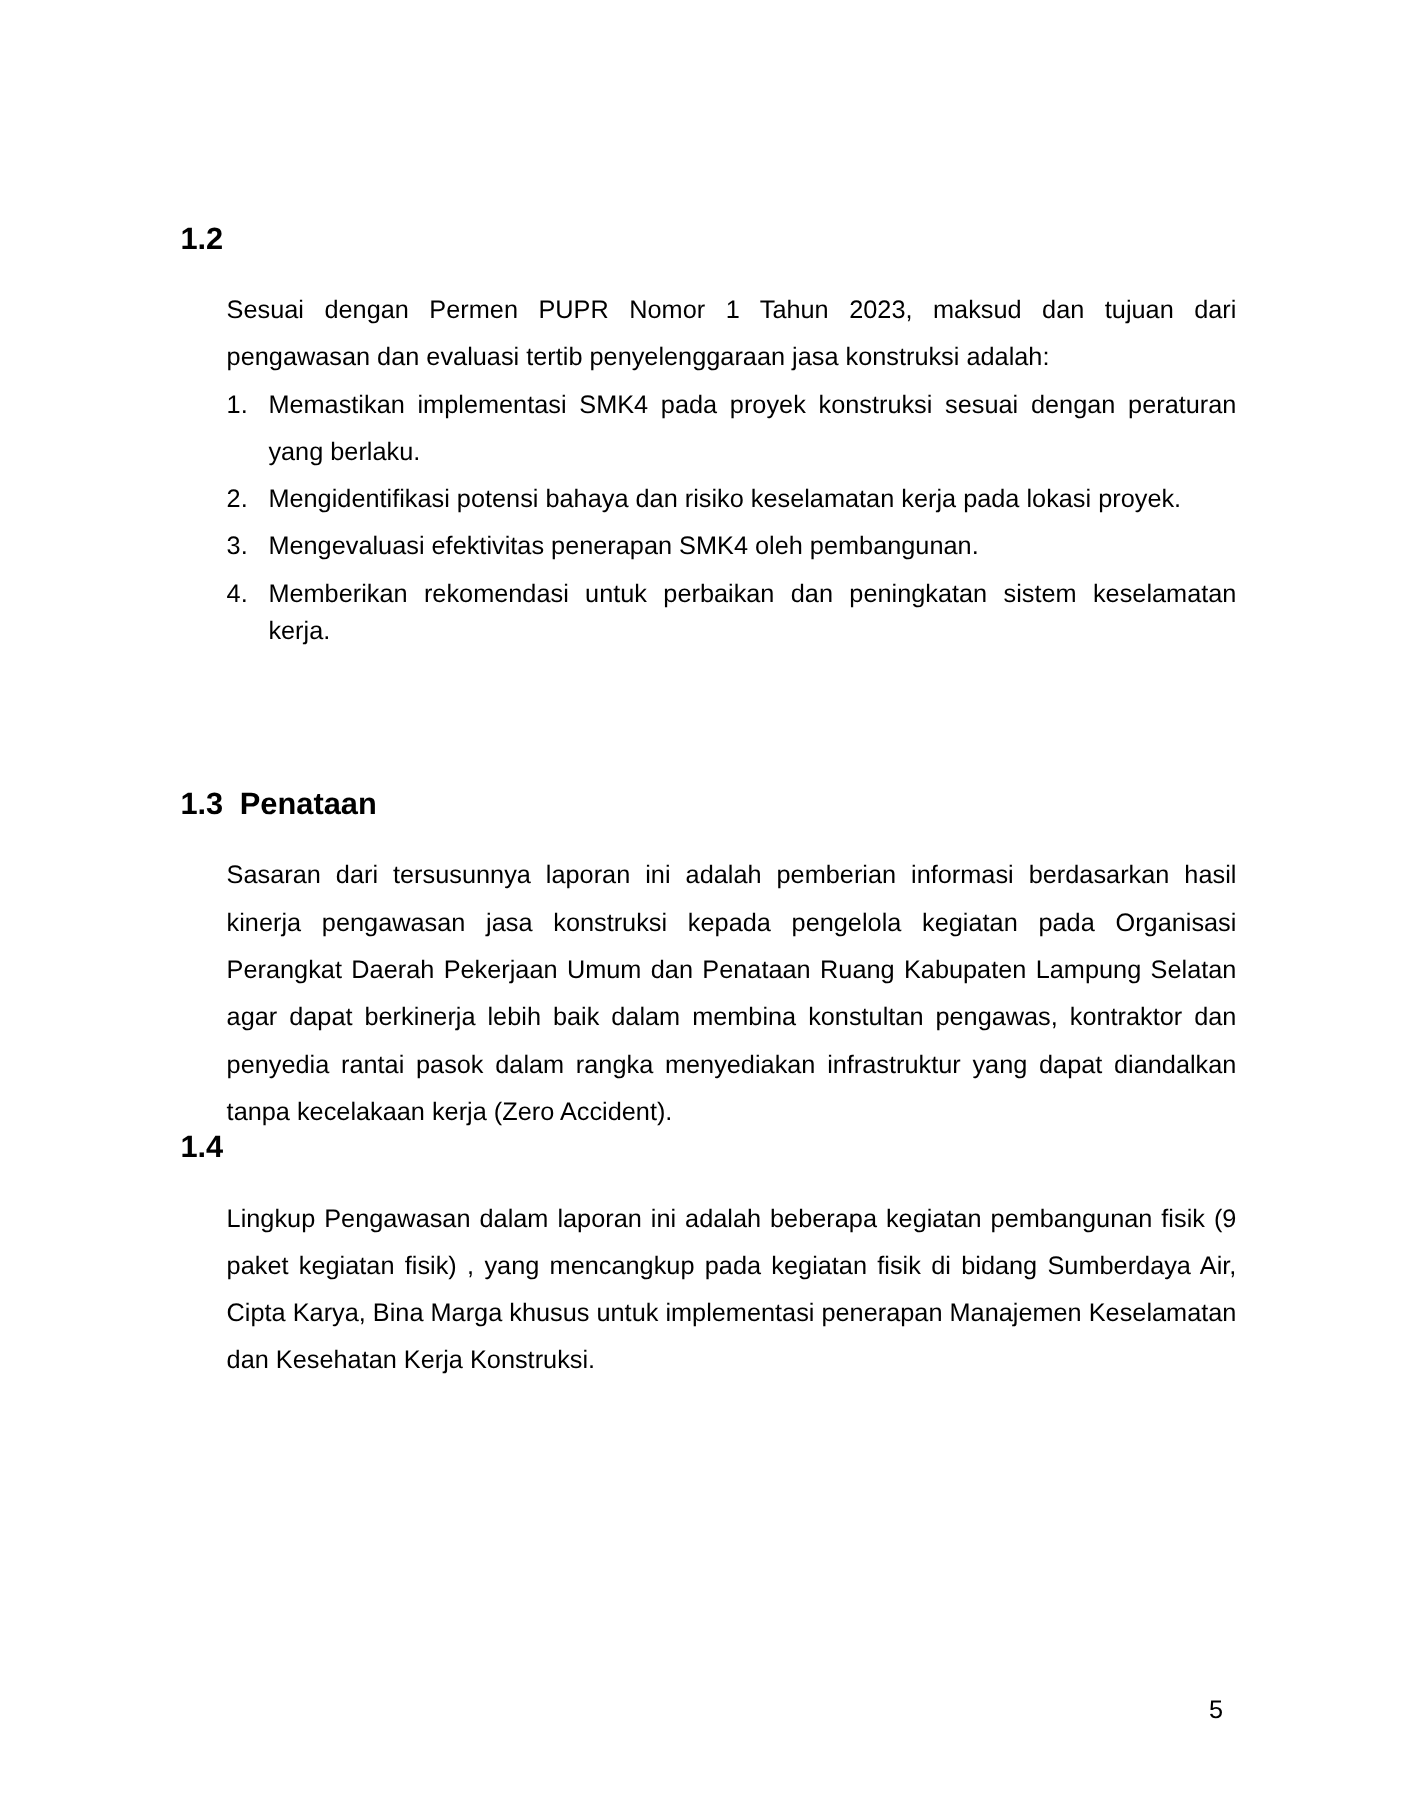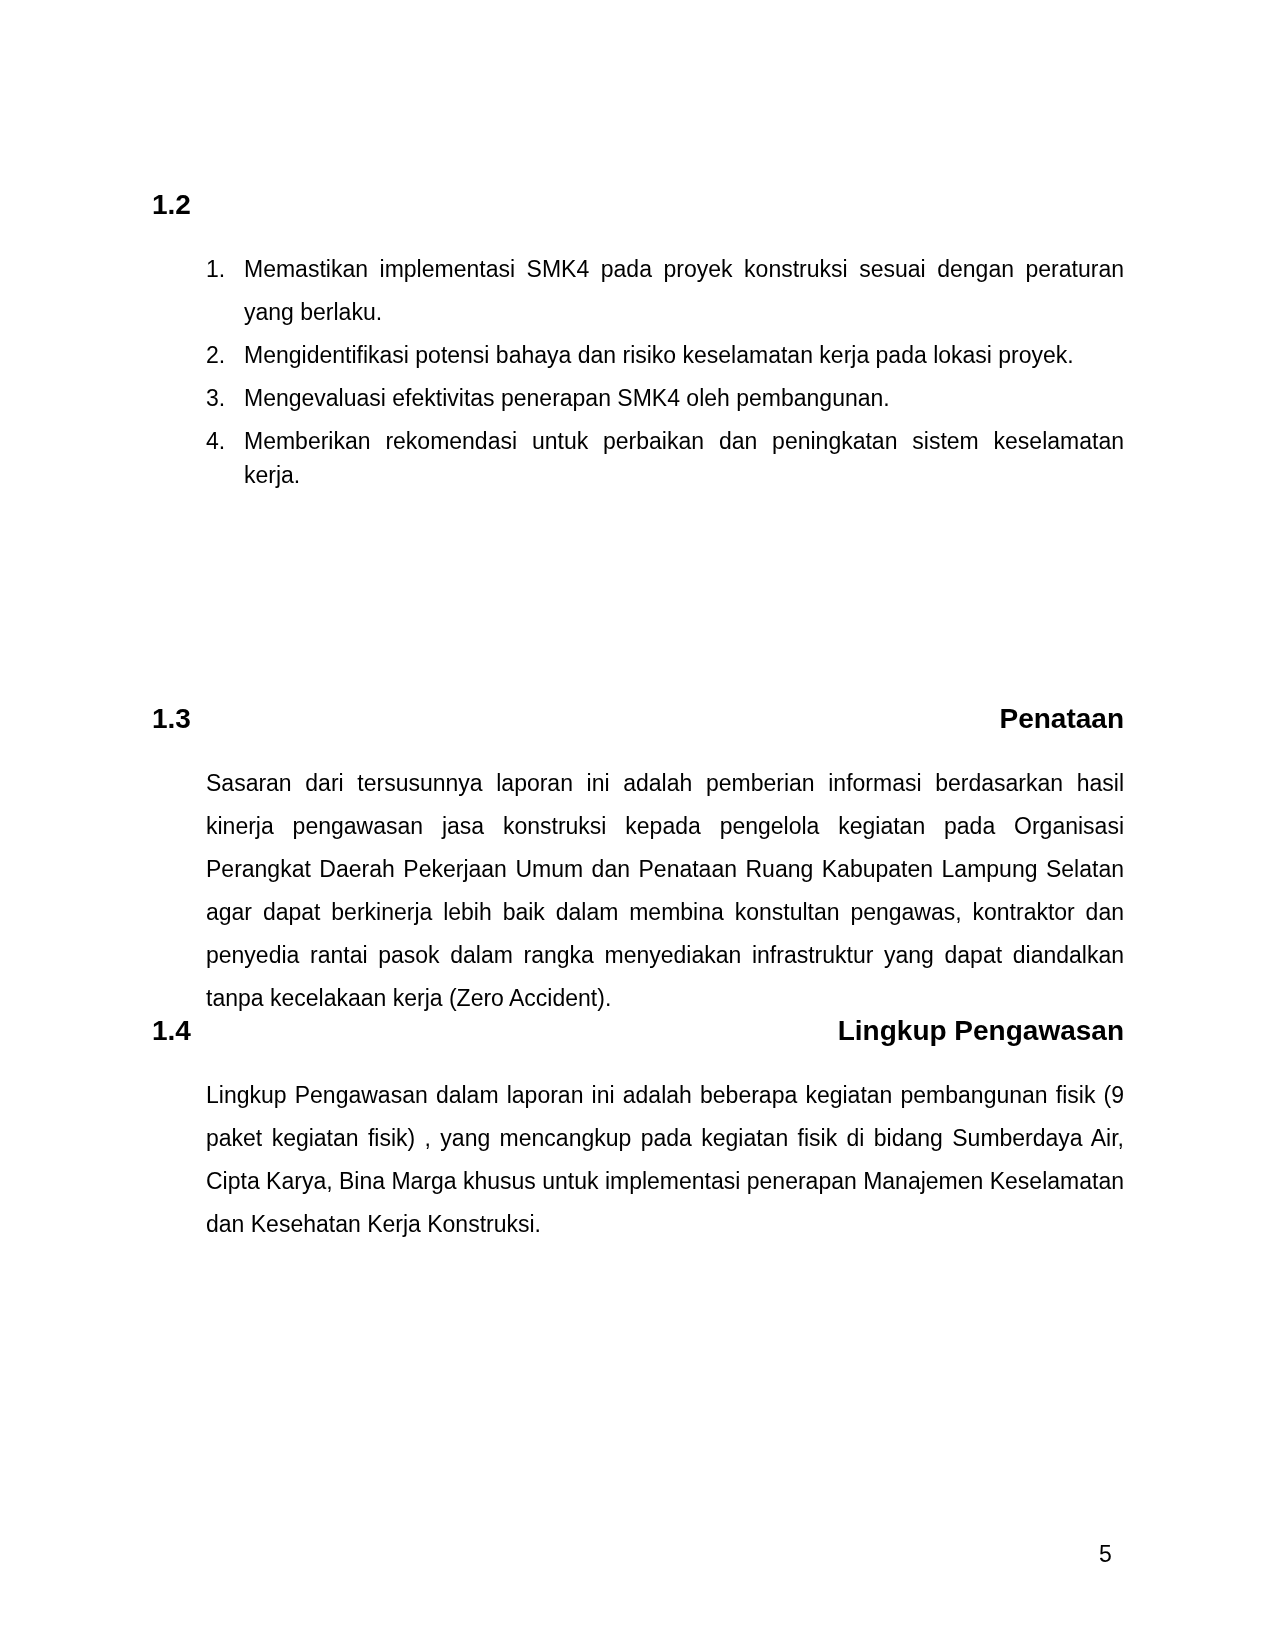--- a/index.html
+++ b/index.html
@@ -18,22 +18,21 @@
     .section {
       position: absolute;
       left: 152px;
       width: 972px;
     }
     .heading {
       display: flex;
       font-weight: bold;
       font-size: 28px;
       line-height: 34px;
-      margin: 0;
-      justify-content: space-between;
+      margin: 12px;
     }
     .heading .num {
       width: 54px;
       flex: 0 0 54px;
     }
     .body {
       margin-left: 54px;
       width: 918px;
       font-size: 23px;
       line-height: 43px;
@@ -81,20 +80,21 @@
     }
   </style>
 </head>
 <body>
 
 <div class="section" id="sec-12">
   <h2 class="heading">
     <span class="num">1.2</span>
   </h2>
   <div class="body">
+    <p>Sesuai dengan Permen PUPR Nomor 1 Tahun 2023, maksud dan tujuan dari pengawasan dan evaluasi tertib penyelenggaraan jasa konstruksi adalah:</p>
     <ol class="list">
       <li>
         <span class="marker">1.</span>
         <span class="text">Memastikan implementasi SMK4 pada proyek konstruksi sesuai dengan peraturan yang berlaku.</span>
       </li>
       <li>
         <span class="marker">2.</span>
         <span class="text">Mengidentifikasi potensi bahaya dan risiko keselamatan kerja pada lokasi proyek.</span>
       </li>
       <li>
@@ -115,20 +115,19 @@
     <span>Penataan</span>
   </h2>
   <div class="body">
     <p>Sasaran dari tersusunnya laporan ini adalah pemberian informasi berdasarkan hasil kinerja pengawasan jasa konstruksi kepada pengelola kegiatan pada Organisasi Perangkat Daerah Pekerjaan Umum dan Penataan Ruang Kabupaten Lampung Selatan agar dapat berkinerja lebih baik dalam membina konstultan pengawas, kontraktor dan penyedia rantai pasok dalam rangka menyediakan infrastruktur yang dapat diandalkan tanpa kecelakaan kerja (Zero Accident).</p>
   </div>
 </div>
 
 <div class="section" id="sec-14">
   <h2 class="heading">
     <span class="num">1.4</span>
-    <span>Lingkup Pengawasan</span>
   </h2>
   <div class="body">
     <p>Lingkup Pengawasan dalam laporan ini adalah beberapa kegiatan pembangunan fisik (9 paket kegiatan fisik) , yang mencangkup pada kegiatan fisik di bidang Sumberdaya Air, Cipta Karya, Bina Marga khusus untuk implementasi penerapan Manajemen Keselamatan  dan Kesehatan Kerja Konstruksi.</p>
   </div>
 </div>
 
 <div class="page-number">5</div>
 
 </body></html>

